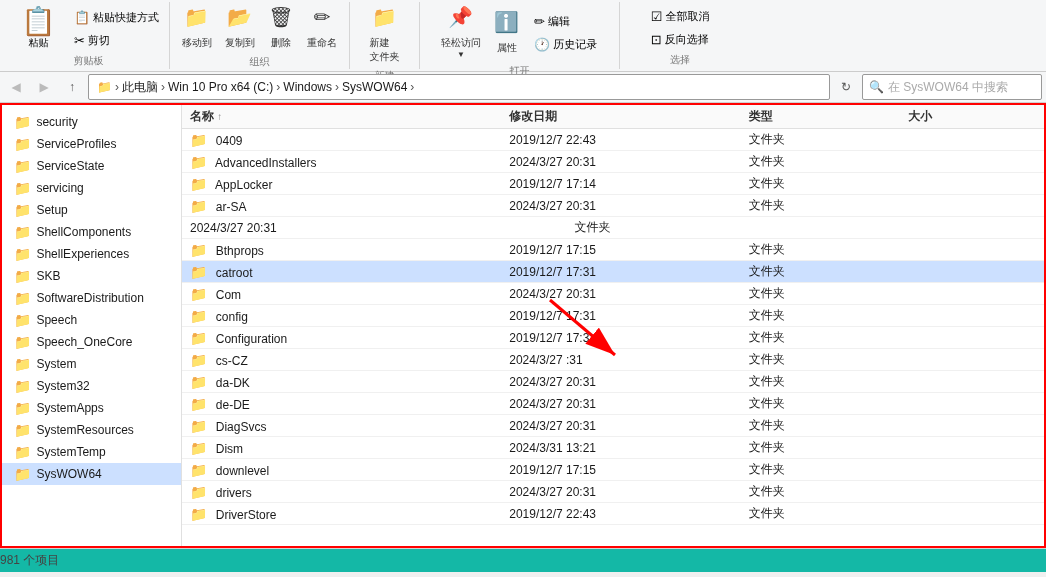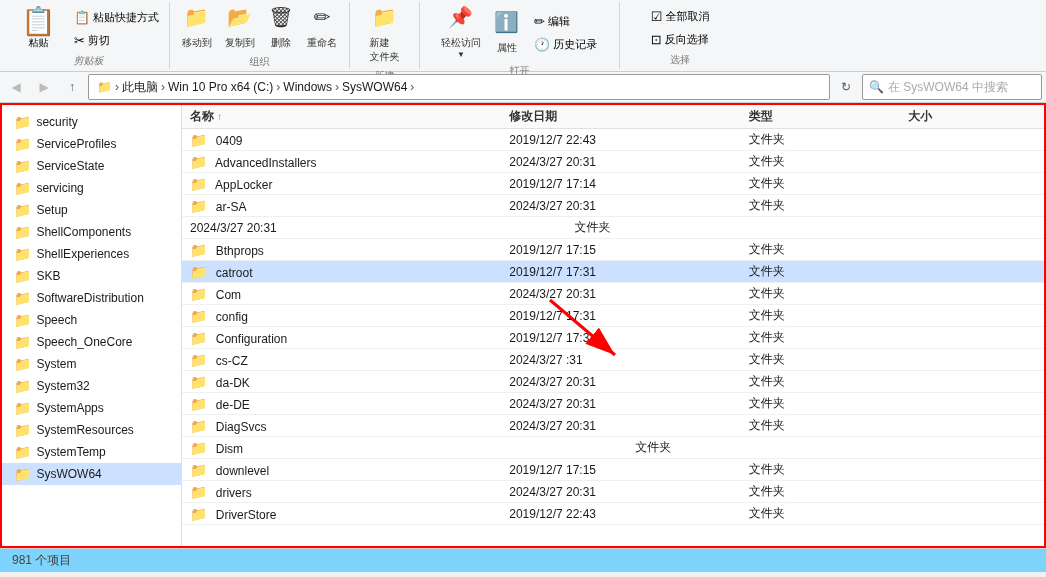--- a/index.html
+++ b/index.html
@@ -134,25 +134,25 @@
       font-size: 12px;
       color: #1a1a1a;
       border-bottom: 1px solid #f0f0f0;
     }
     .file-row.selected { background: #cce0ff; }
     .file-row .folder-icon { color: #f5c542; font-size: 14px; margin-right: 5px; }
 
     
     .status-bar {
       height: 24px;
-      background: #7dd3fc;
+      background: #14b8a6;
       border-top: 1px solid #d0d0d0;
       display: flex;
       align-items: center;
-      padding: 0 12px;
+      padding: 0 0;
       font-size: 12px;
       color: #444;
     }
 
     
     .sidebar::-webkit-scrollbar,
     .file-list::-webkit-scrollbar { width: 8px; }
     .sidebar::-webkit-scrollbar-thumb,
     .file-list::-webkit-scrollbar-thumb { background: #c0c0c0; border-radius: 4px; }
 
@@ -238,21 +238,21 @@
       padding: 2px 4px;
     }
     .clipboard-left { display: flex; flex-direction: column; align-items: center; }
     .clipboard-right {
       display: flex;
       flex-direction: column;
       justify-content: center;
       gap: 2px;
       padding-left: 3px;
     }
-    .clipboard-bottom { font-size: 10px; color: #777; text-align: center; width: 100%; font-style: italic; }
+    .clipboard-bottom { font-size: 10px; color: #777; text-align: center; width: 100%; }
   </style>
 </head>
 <body>
 
 <div class="toolbar-wrapper">
 
   <div class="clipboard-group2">
     <div class="clipboard-left">
       <div style="display:flex;align-items:stretch;flex:1">
         <div class="paste-big">
@@ -670,20 +670,23 @@
     </div>
     <div class="col-size">
       <span></span>
     </div>
   </div>
         <div class="file-row">
     <div class="col-name">
       <span class="folder-icon">📁</span>
       <span>Dism</span>
     </div>
+    <div class="col-date">
+      <span>2024/3/31 13:21</span>
+    </div>
     <div class="col-type">
       <span>文件夹</span>
     </div>
     <div class="col-size">
       <span></span>
     </div>
   </div>
         <div class="file-row">
     <div class="col-name">
       <span class="folder-icon">📁</span>

